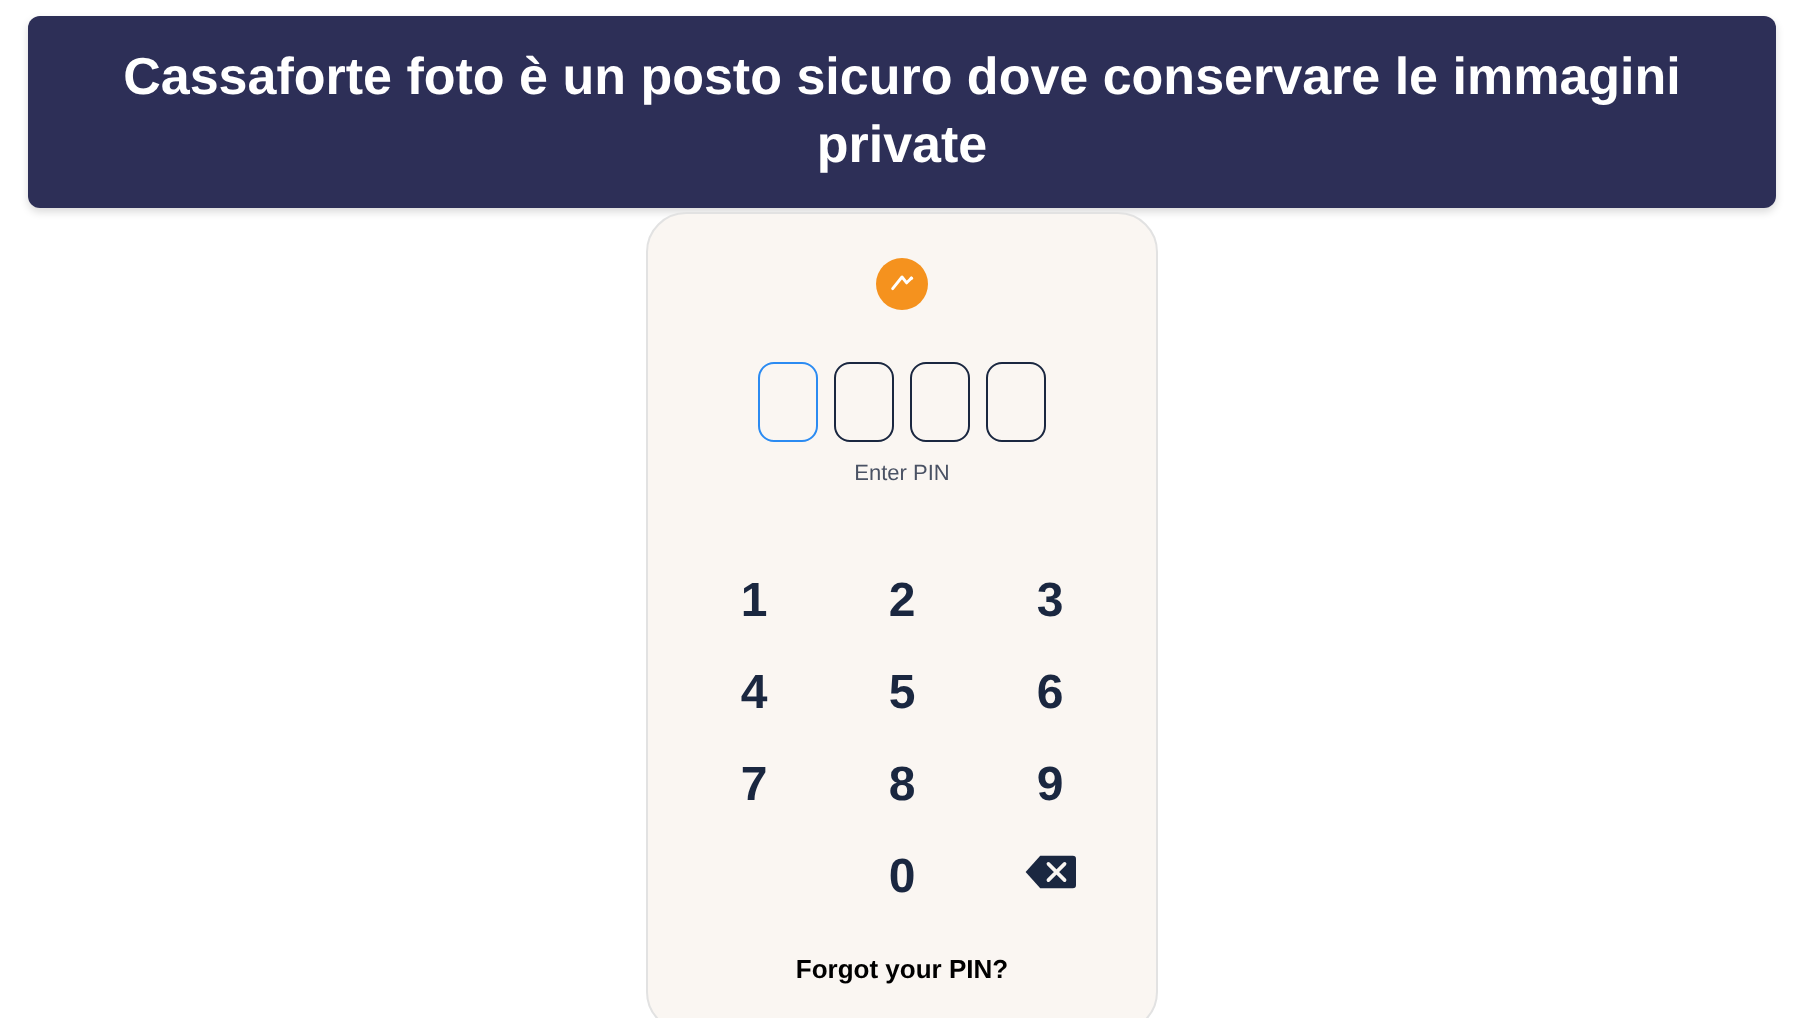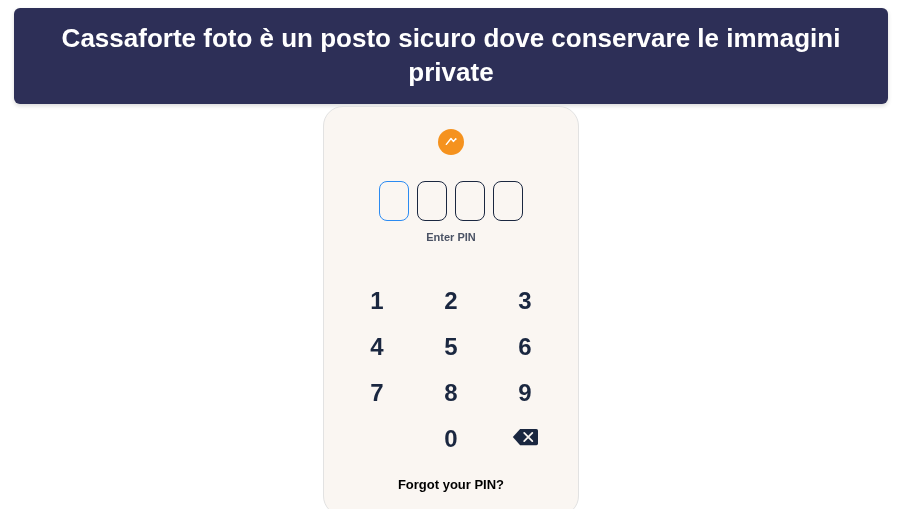--- a/index.html
+++ b/index.html
@@ -62,21 +62,20 @@
       border-radius: 8px;
       background: transparent;
     }
     .pin-box.active {
       border-color: #2b8bf2;
     }
     .enter-pin {
       font-size: 11px;
       color: #4a5264;
       margin-top: 10px;
-      font-weight: bold;
     }
     .keypad {
       margin-top: 42px;
       width: 100%;
       display: grid;
       grid-template-columns: repeat(3, 1fr);
       row-gap: 14px;
       column-gap: 0;
     }
     .key {

